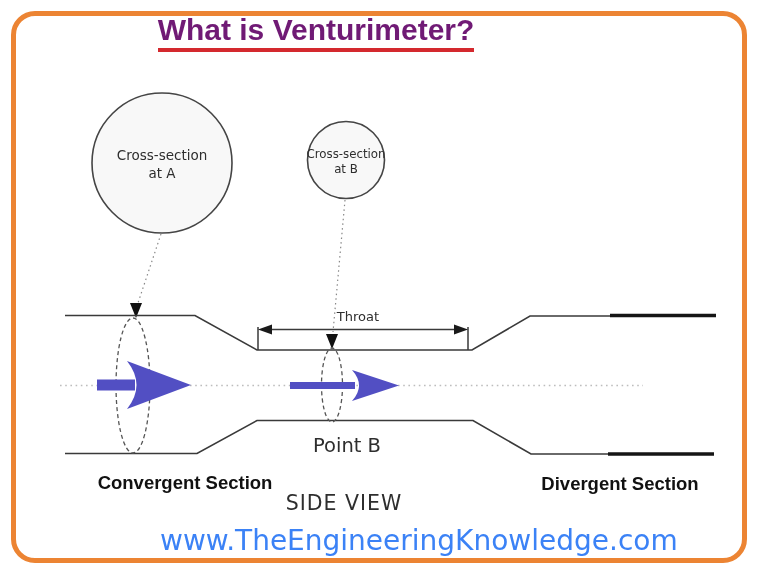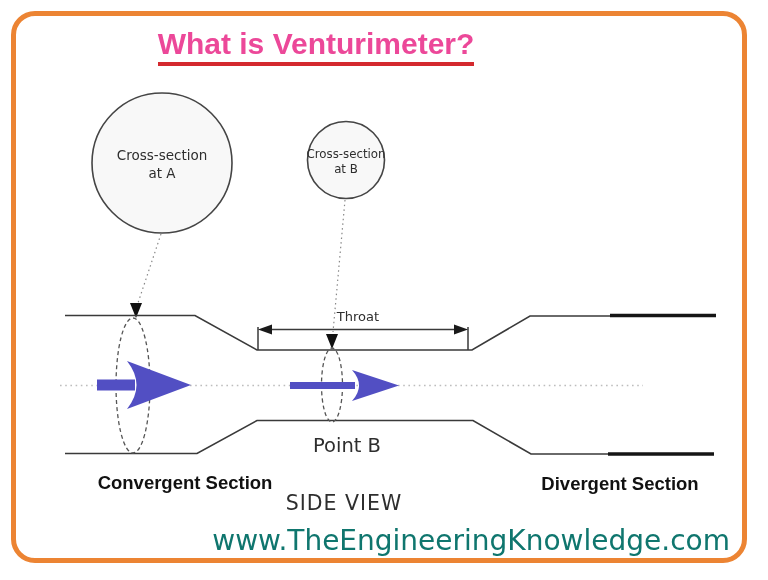--- a/index.html
+++ b/index.html
@@ -14,47 +14,47 @@
     position:absolute;
     left:11px;top:11px;
     width:736px;height:552px;
     border:5px solid #ec8433;
     border-radius:24px;
     box-sizing:border-box;
     background:#ffffff;
   }
   .title{
     position:absolute;
-    left:0;top:27px;
+    left:0;top:13px;
     width:632px;
     text-align:center;
     font-family:"Liberation Sans", sans-serif;
     font-weight:bold;
     font-size:30px;
     line-height:34px;
-    color:#ec4899;
+    color:#701a75;
   }
   .title span{
     display:inline-block;
     border-bottom:4px solid #d4292e;
     padding-bottom:1px;
   }
   .diagram-svg{
     position:absolute;
     left:0;top:0;
     width:768px;height:580px;
   }
   .website{
     position:absolute;
     left:160px;top:524px;
     width:570px;
-    text-align:right;
+    text-align:left;
     font-family:"DejaVu Sans", sans-serif;
     font-size:28px;
-    color:#0f766e;
+    color:#3b82f6;
   }
   svg text{ font-family:"DejaVu Sans", sans-serif; fill:#2e2e2e; }
   svg text.bold{ font-family:"Liberation Sans", sans-serif; font-weight:bold; fill:#111111; }
 </style>
 </head>
 <body>
 
 <div class="stage">
 
   <div class="frame"></div>

